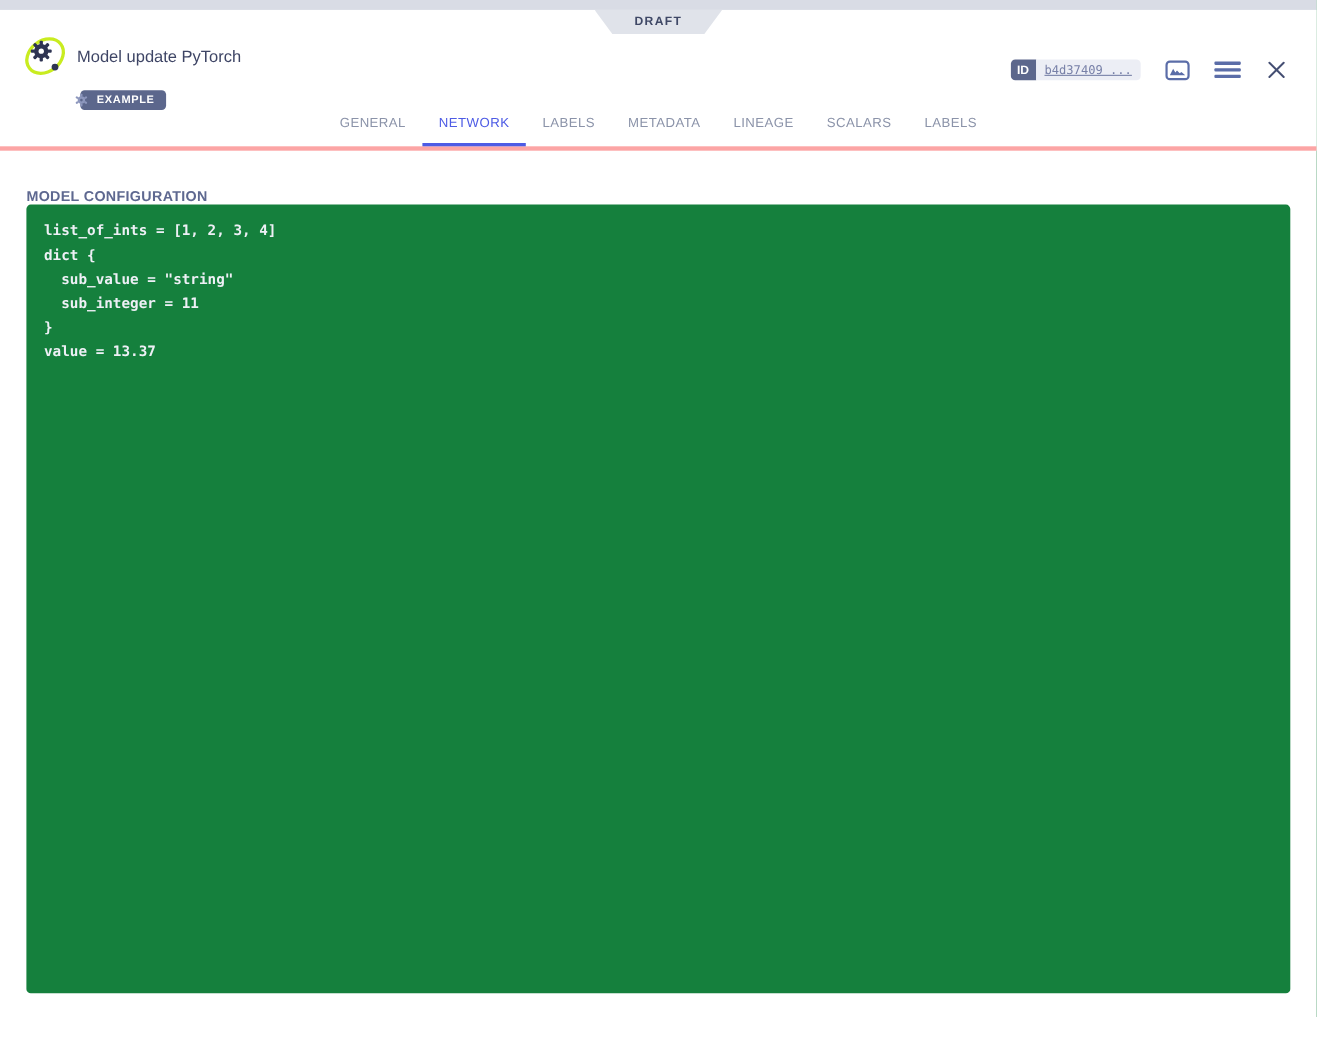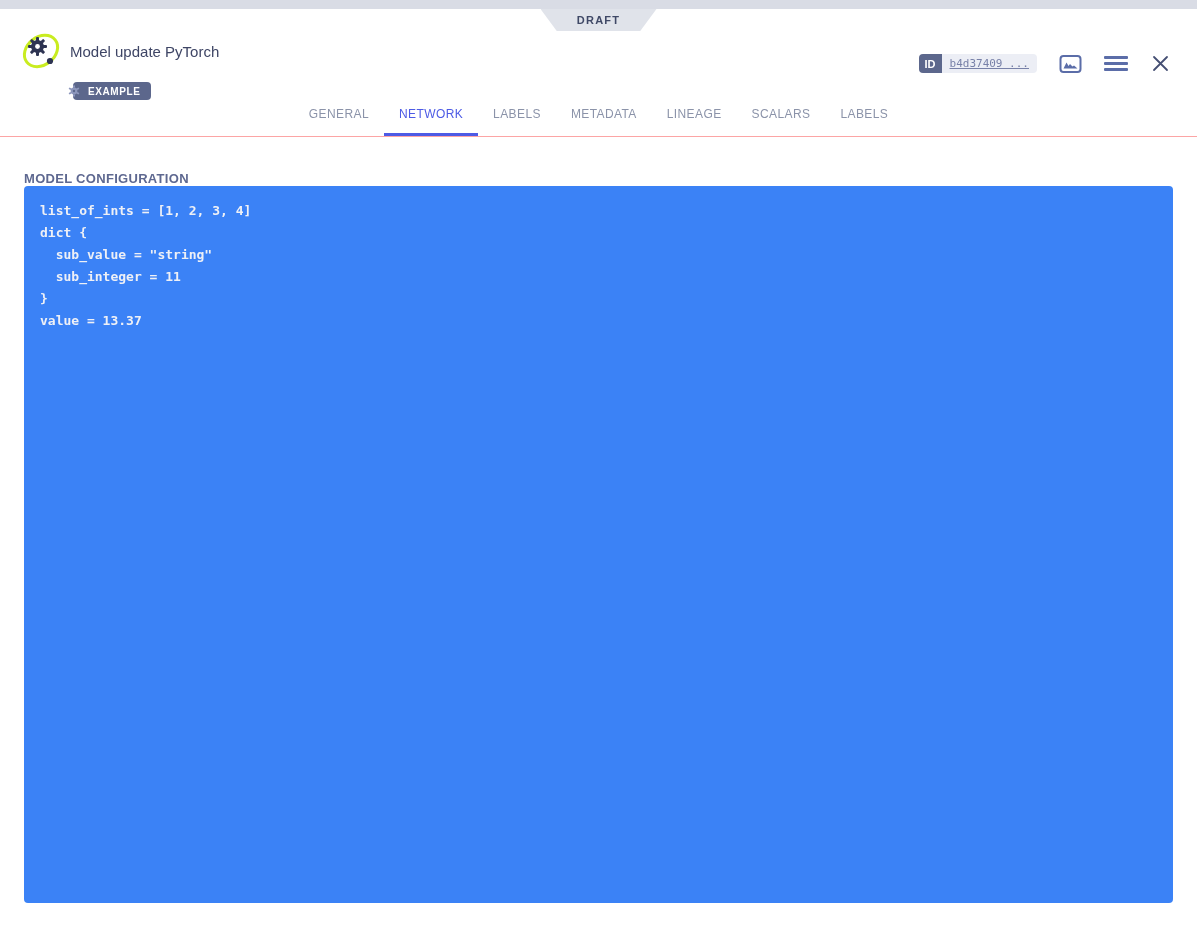--- a/index.html
+++ b/index.html
@@ -28,21 +28,21 @@
     font-size: 11px; font-weight: 700; letter-spacing: 1.2px;
     color: #3f4866;
     z-index: 6;
   }
 
   
   .header {
     position: absolute; top: 9px; left: 0;
     width: 100%; height: 128px;
     background: #ffffff;
-    border-bottom: 1px solid #fca5a5;
+    border-bottom: 4px solid #fca5a5;
   }
   .model-icon { position: absolute; left: 20px; top: 21px; width: 42px; height: 42px; }
   .page-title {
     position: absolute; left: 70px; top: 34px;
     font-size: 15px; font-weight: 500; color: #3e4565;
   }
   .example-badge {
     position: absolute; left: 73px; top: 73px;
     height: 18px;
     background: #5c678c;
@@ -103,21 +103,21 @@
   .main {
     position: absolute; top: 138px; left: 0;
     width: 100%; padding: 0 24px;
   }
   .section-title {
     margin-top: 33px; 
     font-size: 13px; font-weight: 600; letter-spacing: 0.3px;
     color: #5e6890;
   }
   .code-panel {
-    background: #3b82f6;
+    background: #15803d;
     border-radius: 4px;
     height: 717px;
     padding: 14px 16px;
     overflow: auto;
   }
   .code-line {
     font-family: "DejaVu Sans Mono", monospace;
     font-size: 13px; font-weight: 700;
     line-height: 22px;
     color: #eef0f6;

